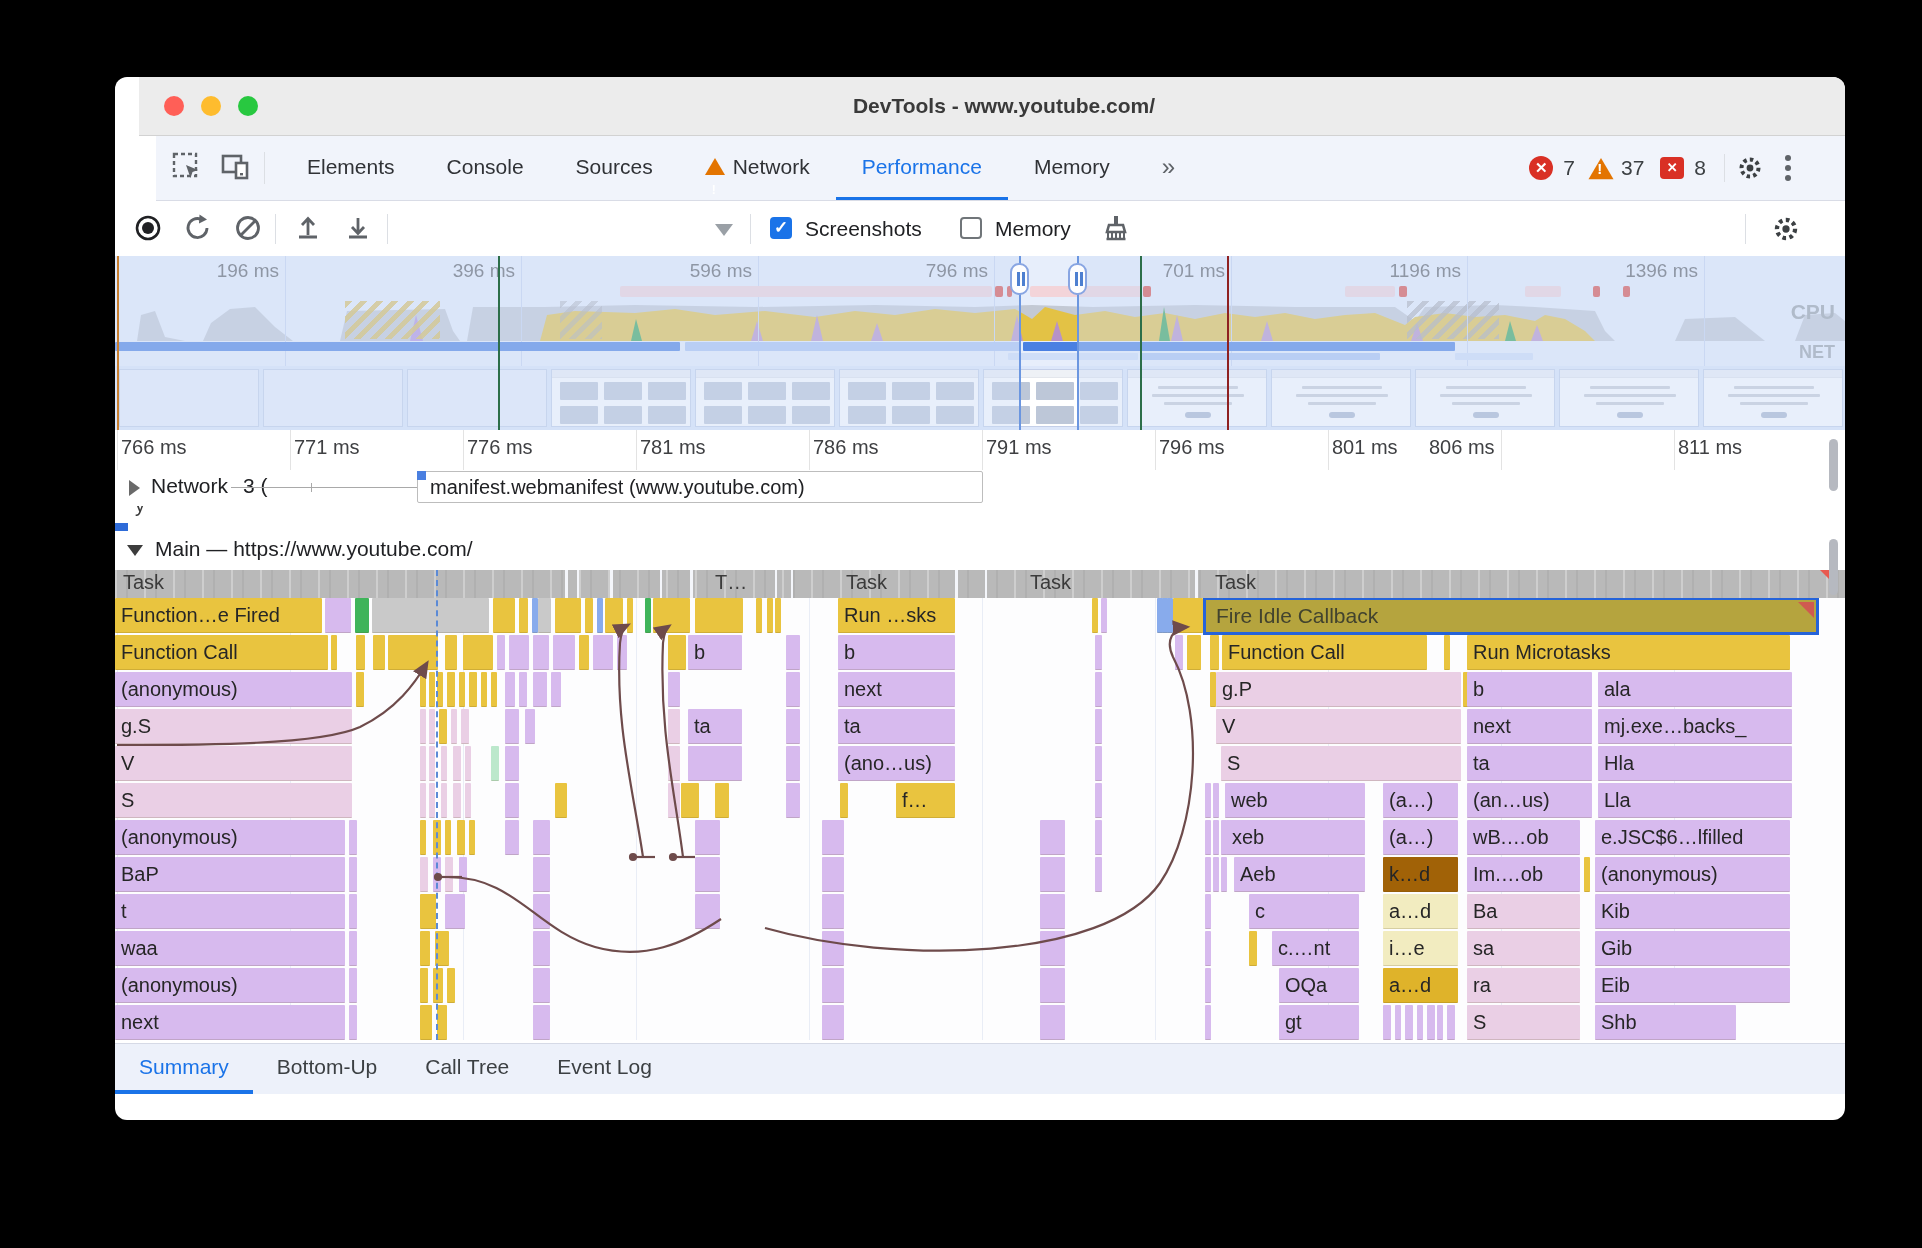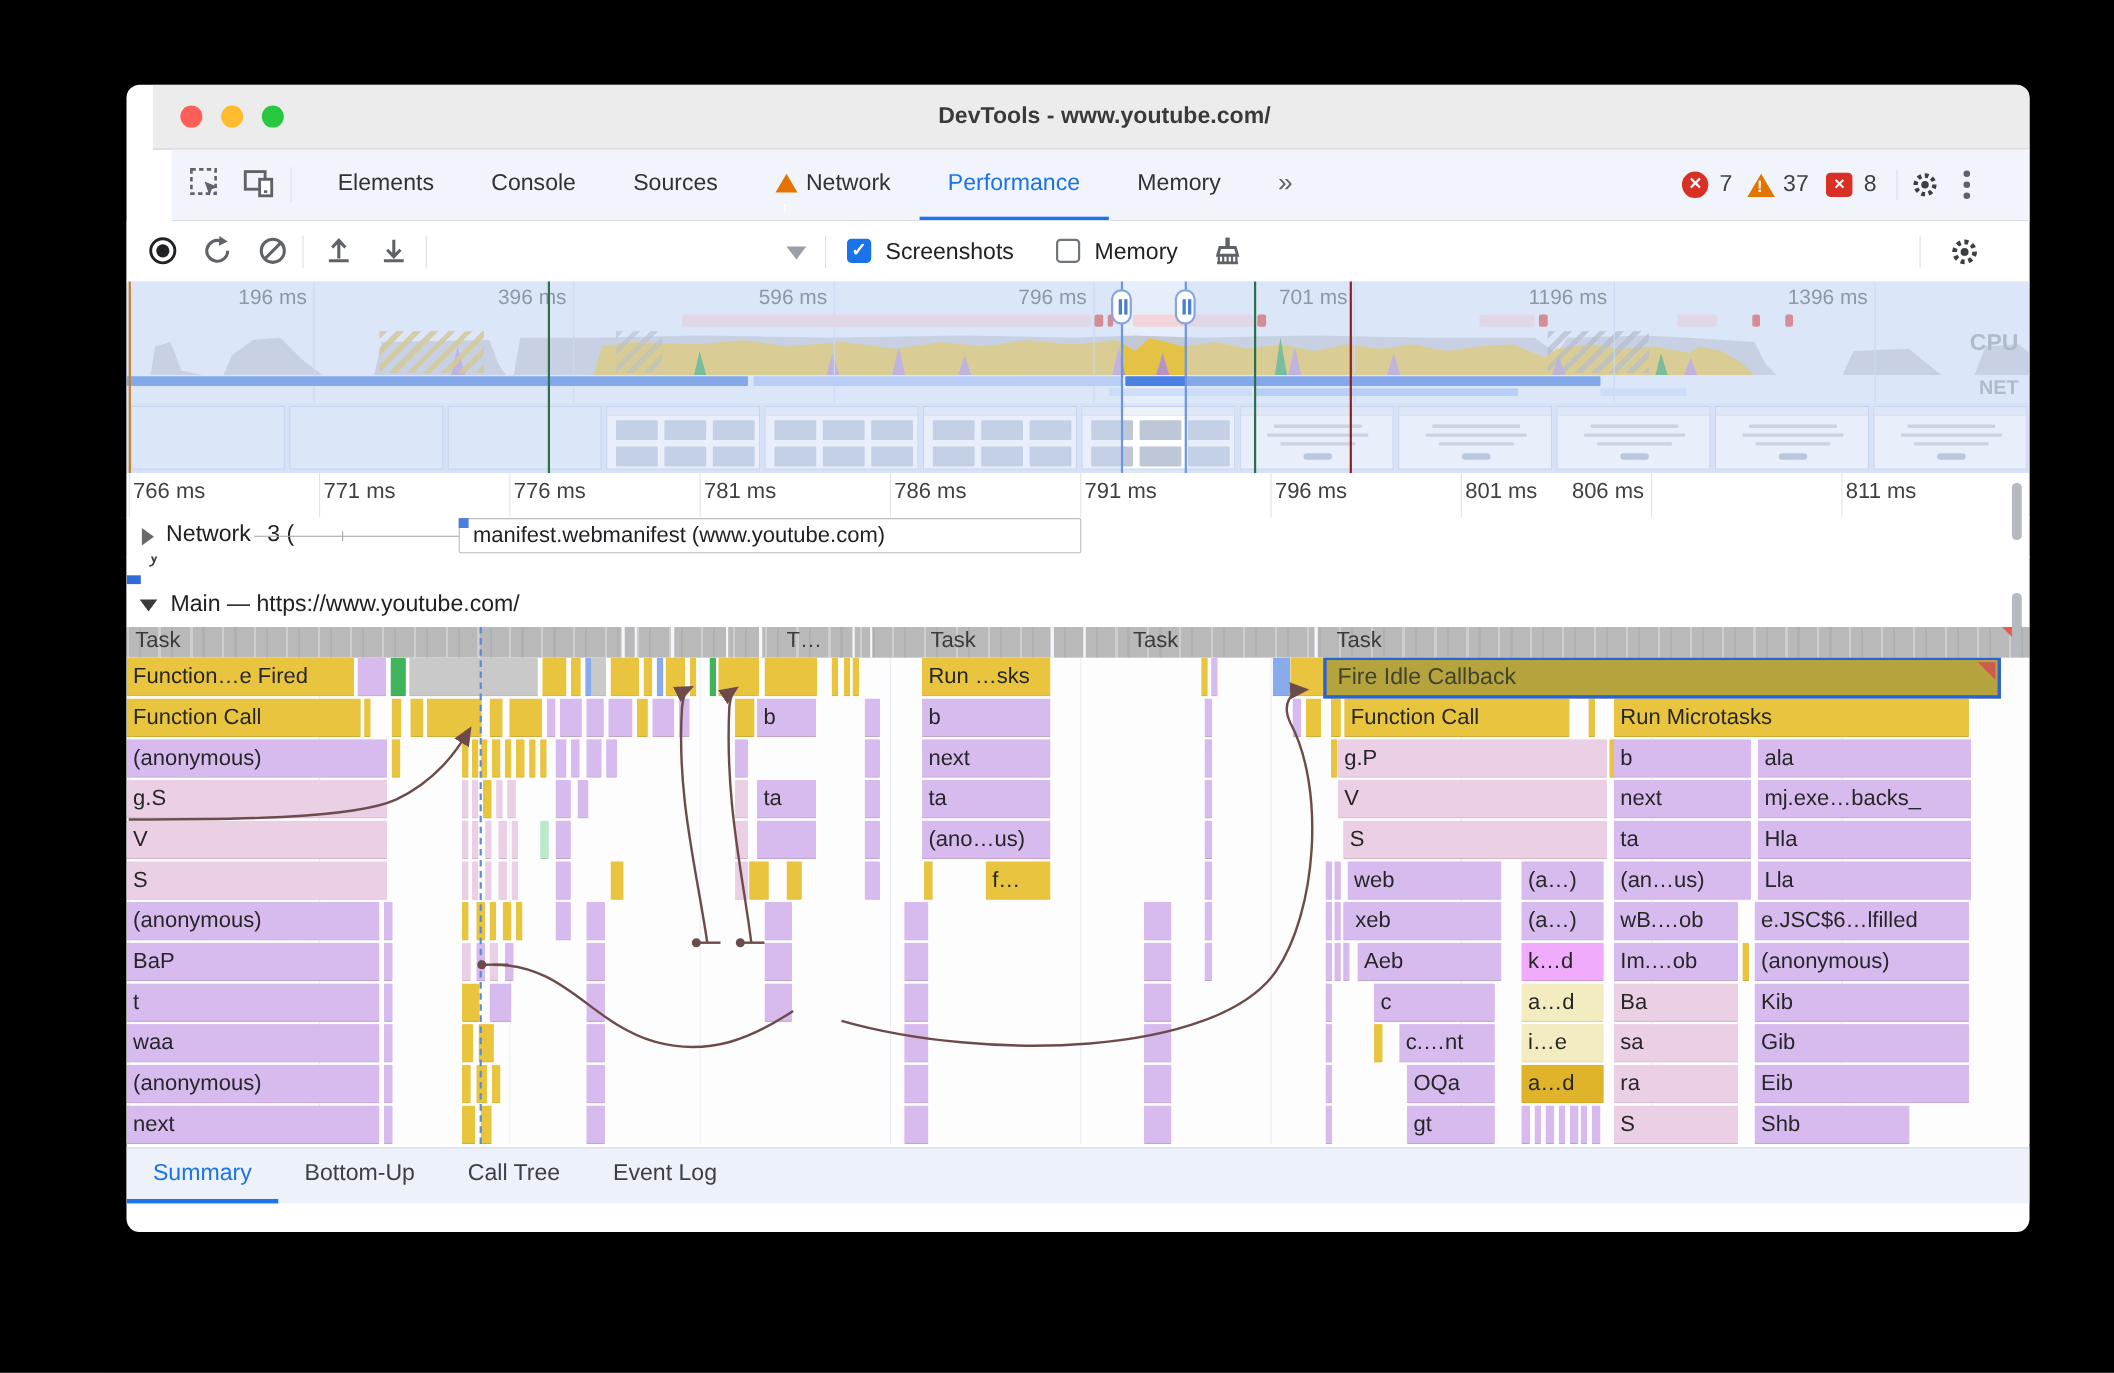--- a/index.html
+++ b/index.html
@@ -588,21 +588,21 @@
       <div class="bar" style="left: 344px; top: 259px; width: 8px; background: rgb(215, 186, 238);"></div>
       <div class="bar" style="left: 418px; top: 259px; width: 17px; background: rgb(215, 186, 238);"></div>
       <div class="bar" style="left: 580px; top: 259px; width: 25px; background: rgb(215, 186, 238);"></div>
       <div class="bar" style="left: 707px; top: 259px; width: 22px; background: rgb(215, 186, 238);"></div>
       <div class="bar" style="left: 925px; top: 259px; width: 25px; background: rgb(215, 186, 238);"></div>
       <div class="bar" style="left: 980px; top: 259px; width: 7px; background: rgb(215, 186, 238);"></div>
       <div class="bar" style="left: 1090px; top: 259px; width: 5px; background: rgb(215, 186, 238);"></div>
       <div class="bar" style="left: 1098px; top: 259px; width: 5px; background: rgb(215, 186, 238);"></div>
       <div class="bar" style="left: 1106px; top: 259px; width: 4px; background: rgb(215, 186, 238);"></div>
       <div class="bar" style="left: 1119px; top: 259px; width: 131px; background: rgb(215, 186, 238);">Aeb</div>
-      <div class="bar" style="left: 1268px; top: 259px; width: 75px; background: #f0abfc;">k…d</div>
+      <div class="bar" style="left: 1268px; top: 259px; width: 75px; background: #a16207;">k…d</div>
       <div class="bar" style="left: 1352px; top: 259px; width: 113px; background: rgb(215, 186, 238);">Im.…ob</div>
       <div class="bar" style="left: 1469px; top: 259px; width: 6px; background: rgb(233, 196, 63);"></div>
       <div class="bar" style="left: 1480px; top: 259px; width: 195px; background: rgb(215, 186, 238);">(anonymous)</div>
       <div class="bar" style="left: 0px; top: 296px; width: 230px; background: rgb(215, 186, 238);">t</div>
       <div class="bar" style="left: 234px; top: 296px; width: 8px; background: rgb(215, 186, 238);"></div>
       <div class="bar" style="left: 305px; top: 296px; width: 16px; background: rgb(233, 196, 63);"></div>
       <div class="bar" style="left: 330px; top: 296px; width: 20px; background: rgb(215, 186, 238);"></div>
       <div class="bar" style="left: 418px; top: 296px; width: 17px; background: rgb(215, 186, 238);"></div>
       <div class="bar" style="left: 580px; top: 296px; width: 25px; background: rgb(215, 186, 238);"></div>
       <div class="bar" style="left: 707px; top: 296px; width: 22px; background: rgb(215, 186, 238);"></div>

